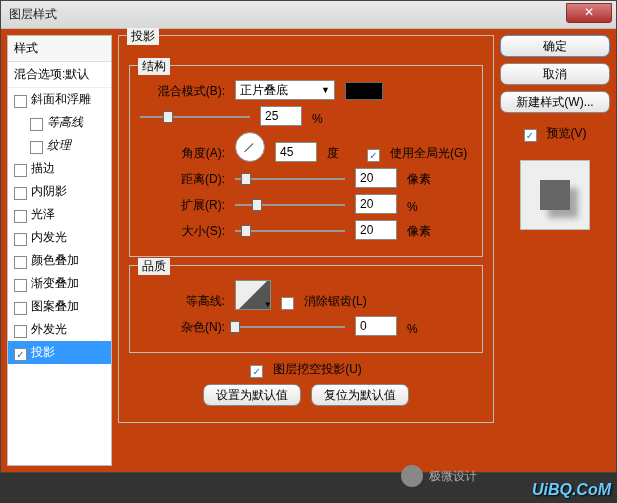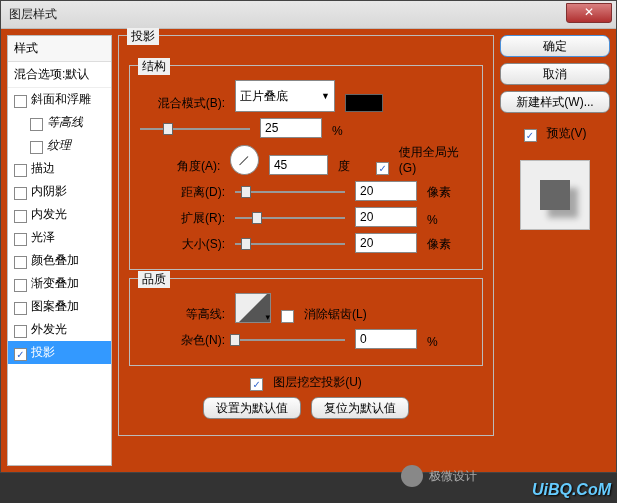--- a/index.html
+++ b/index.html
@@ -14,27 +14,27 @@
 .left .subhdr { padding: 4px 6px; border-bottom: 1px solid #eee; }
 .style-item { display: flex; align-items: flex-end; gap: 4px; padding: 3px 6px; }
 .style-item.indent { padding-left: 22px; font-style: italic; }
 .style-item.sel { background: #3399ff; color: #fff; }
 .cb { width: 13px; height: 13px; border: 1px solid #888; background: #fff; display: inline-flex; align-items: center; justify-content: center; font-size: 10px; color: #3366cc; }
 .center { flex: 1; }
 .fieldset { border: 1px solid #bbb; padding: 8px 10px 10px 10px; margin-bottom: 8px; position: relative; }
 .fieldset > .legend { position: absolute; top: -8px; left: 8px; background: #f0f0f0; padding: 0 4px; }
 .row { display: flex; align-items: flex-end; margin: 6px 0; gap: 10px; }
 .row .lbl { width: 85px; text-align: right; }
-.combo { width: 100px; height: 32px; border: 1px solid #888; background: #fff; display: flex; align-items: center; justify-content: space-between; padding: 0 4px; }
+.combo { width: 100px; height: 20px; border: 1px solid #888; background: #fff; display: flex; align-items: center; justify-content: space-between; padding: 0 4px; }
 .tri { font-size: 9px; }
 .swatch { width: 38px; height: 18px; border: 1px solid #666; }
 .slider { flex: 1; height: 18px; position: relative; max-width: 110px; }
 .slider .track { position: absolute; top: 8px; left: 0; right: 0; height: 2px; background: #999; }
 .slider .thumb { position: absolute; top: 3px; width: 10px; height: 12px; background: #eee; border: 1px solid #666; transform: translateX(-5px); }
-.numbox { width: 62px; height: 20px; border: 1px solid #888; background: #fff; padding: 0 4px; display: flex; align-items: center; }
+.numbox { width: 42px; height: 20px; border: 1px solid #888; background: #fff; padding: 0 4px; display: flex; align-items: center; }
 .unit { width: 30px; }
 .dial { width: 30px; height: 30px; border: 1px solid #888; border-radius: 50%; background: #fff; position: relative; }
 .dial::after { content: ""; position: absolute; width: 12px; height: 1px; background: #333; top: 10px; left: 5px; transform: rotate(-45deg); transform-origin: right center; }
 .contour { width: 36px; height: 30px; border: 1px solid #888; background: linear-gradient(135deg,#eee 49%,#555 51%); display: flex; align-items: flex-end; justify-content: flex-end; }
 .btn { height: 22px; padding: 0 12px; background: linear-gradient(#fdfdfd,#e5e5e5); border: 1px solid #888; border-radius: 7px; display: inline-flex; align-items: center; }
 .right { width: 110px; display: flex; flex-direction: column; gap: 6px; align-items: stretch; }
 .right .btn { justify-content: center; }
 .preview { width: 70px; height: 70px; border: 1px solid #bbb; background: #eee; margin: 6px auto; display: flex; align-items: center; justify-content: center; }
 .preview .inner { width: 30px; height: 30px; background: #666; box-shadow: 8px 8px 6px rgba(0,0,0,.3); }
 .watermark { position: absolute; bottom: 4px; right: 6px; color: #6cf; font-weight: bold; font-style: italic; font-size: 16px; text-shadow: 1px 1px 2px #000; margin-top: 48px; }
@@ -69,25 +69,25 @@
           <div class="style-item">
             <span class="cb"></span>
             <span>描边</span>
           </div>
           <div class="style-item">
             <span class="cb"></span>
             <span>内阴影</span>
           </div>
           <div class="style-item">
             <span class="cb"></span>
+            <span>光泽</span>
+          </div>
+          <div class="style-item">
+            <span class="cb"></span>
             <span>内发光</span>
-          </div>
-          <div class="style-item">
-            <span class="cb"></span>
-            <span>光泽</span>
           </div>
           <div class="style-item">
             <span class="cb"></span>
             <span>颜色叠加</span>
           </div>
           <div class="style-item">
             <span class="cb"></span>
             <span>渐变叠加</span>
           </div>
           <div class="style-item">

